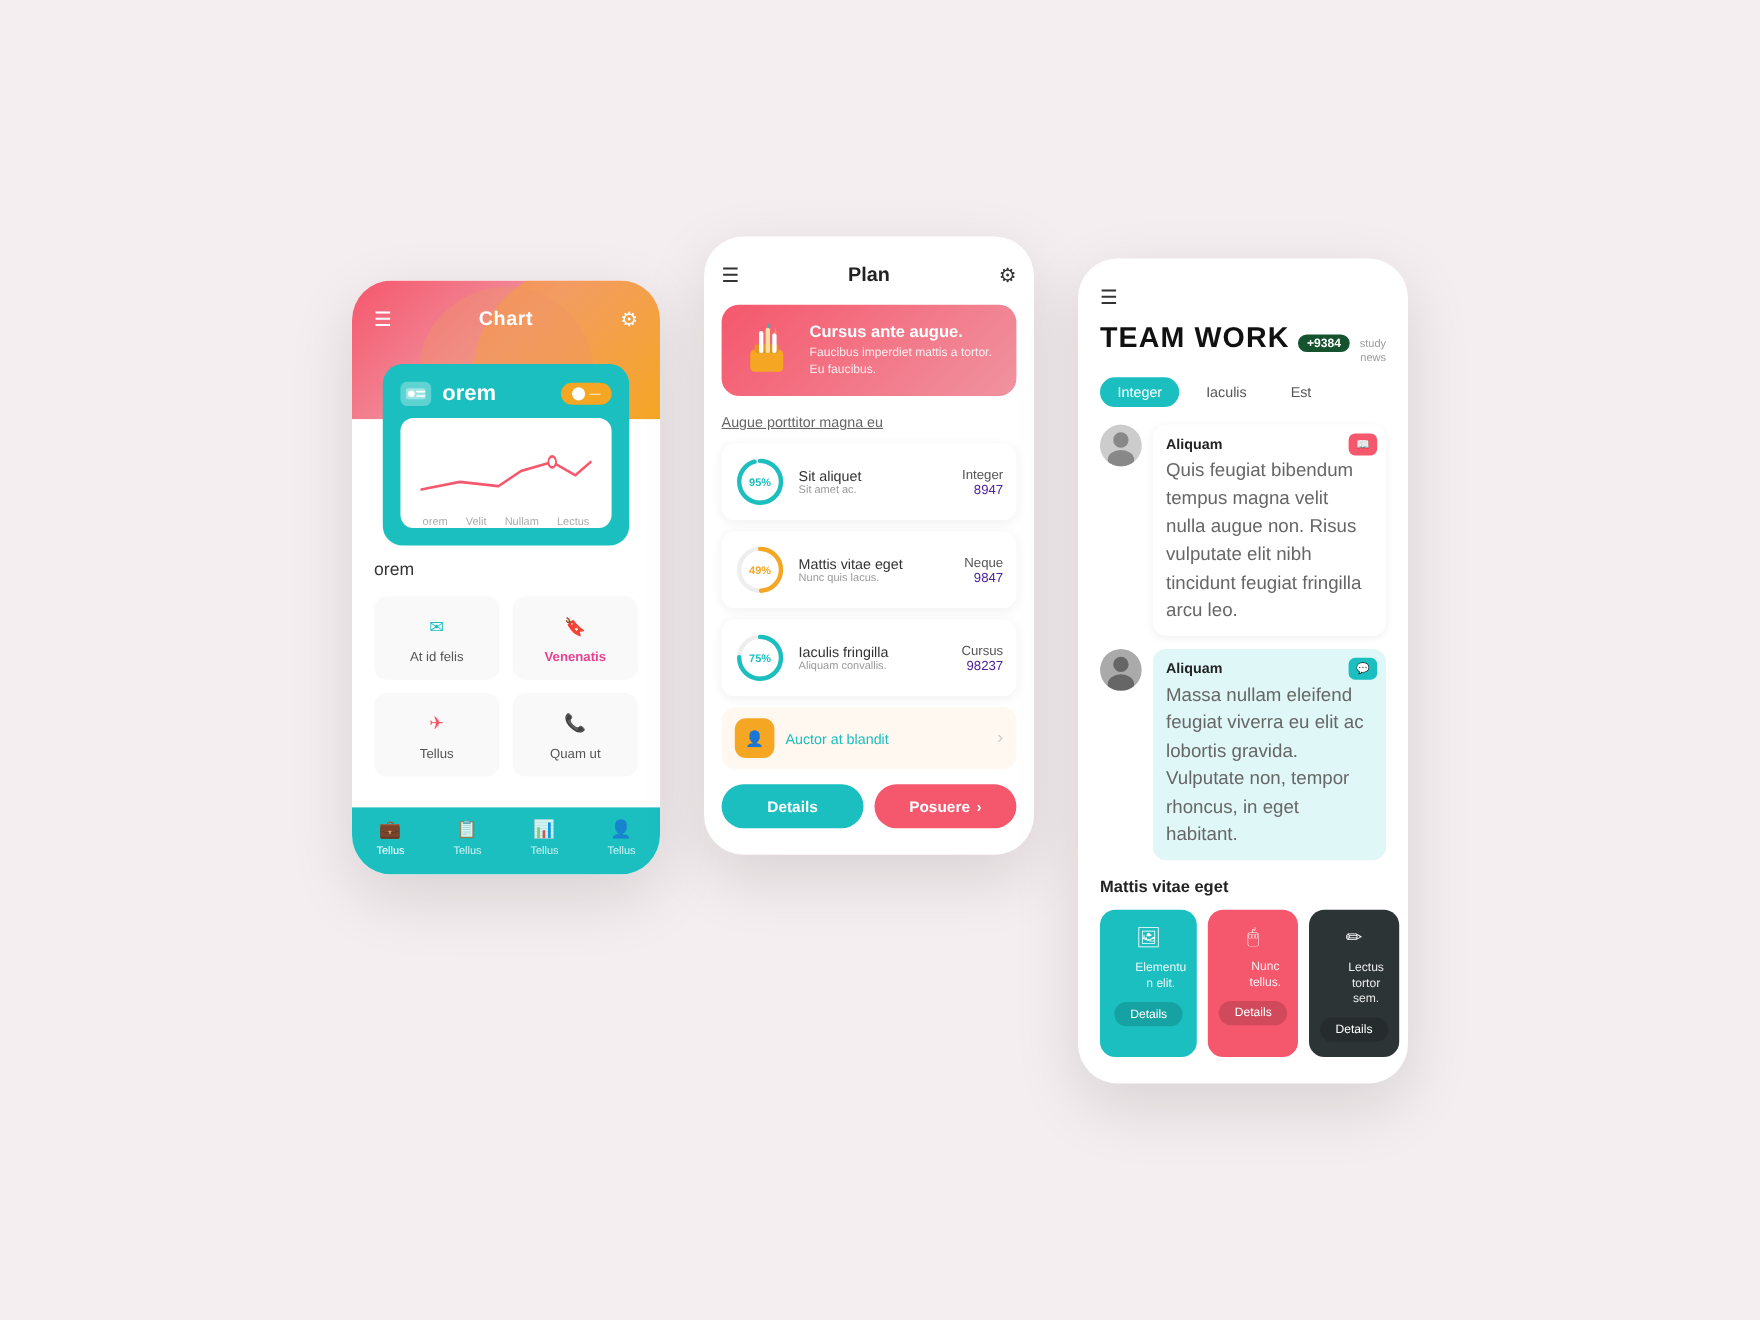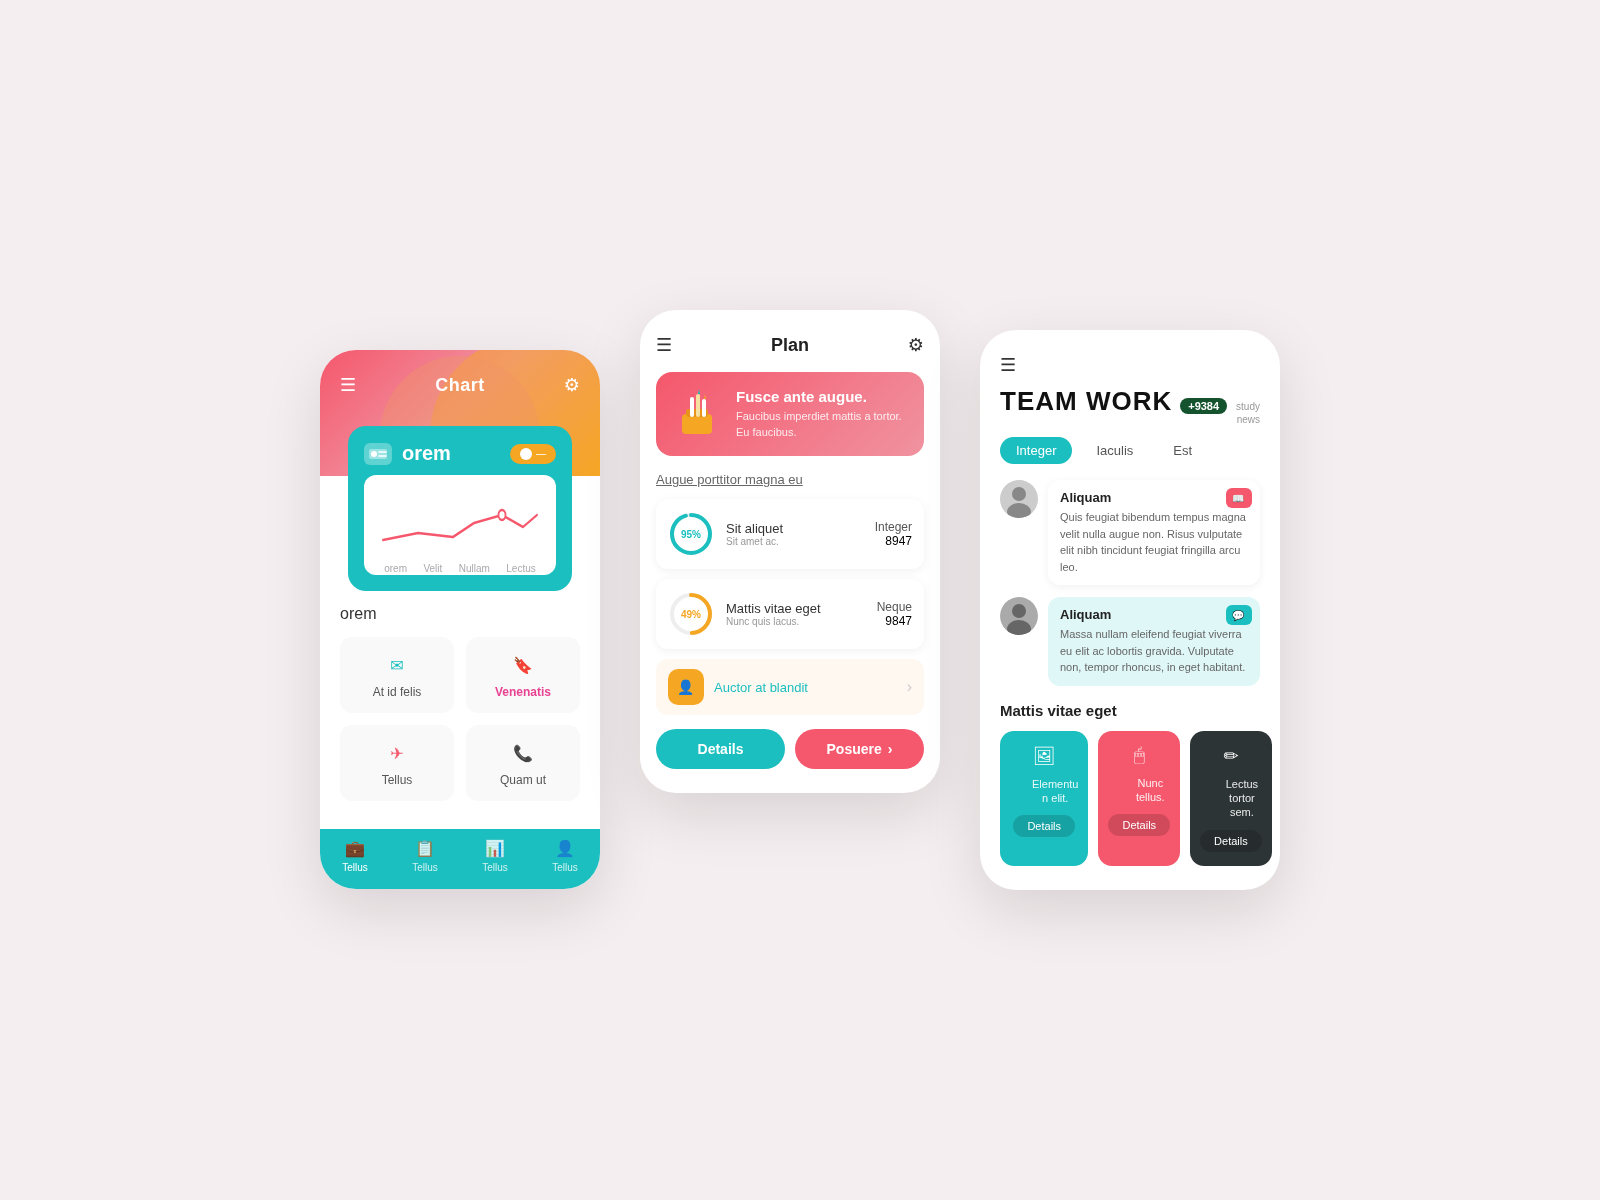--- a/index.html
+++ b/index.html
@@ -291,21 +291,21 @@
     }
     .plan-item-right {
       text-align: right;
     }
     .plan-item-cat {
       font-size: 12px;
       color: #555;
     }
     .plan-item-num {
       font-size: 12px;
-      color: #000000;
+      color: #4c1d95;
     }
     .plan-footer-row {
       display: flex;
       align-items: center;
       gap: 10px;
       padding: 10px 12px;
       background: #fff8f0;
       border-radius: 12px;
       margin-bottom: 14px;
       cursor: pointer;
@@ -466,21 +466,21 @@
     .tw-msg-bubble.teal {
       background: #e0f7f7;
     }
     .tw-msg-name {
       font-size: 13px;
       font-weight: 700;
       color: #222;
       margin-bottom: 4px;
     }
     .tw-msg-text {
-      font-size: 11px;
+      font-size: 17px;
       color: #666;
       line-height: 1.5;
     }
     .tw-msg-icon {
       position: absolute;
       top: 8px;
       right: 8px;
       background: #f5576c;
       color: white;
       border-radius: 6px;
@@ -646,21 +646,21 @@
         <rect x="14" y="20" width="22" height="8" rx="3" fill="#e8941c"></rect>
 
         <rect x="18" y="8" width="4" height="20" rx="2" fill="#fff"></rect>
         <rect x="24" y="5" width="4" height="23" rx="2" fill="#f5e0a0"></rect>
         <rect x="30" y="10" width="4" height="18" rx="2" fill="#fff"></rect>
         <polygon points="20,8 22,8 21,3" fill="#f5576c"></polygon>
         <polygon points="26,5 28,5 27,0" fill="#1bbfbf"></polygon>
         <polygon points="32,10 34,10 33,5" fill="#f5a623"></polygon>
       </svg>
       <div class="hero-text">
-        <h3>Fusce ante augue.</h3>
+        <h3>Cursus ante augue.</h3>
         <p>Faucibus imperdiet mattis a tortor. Eu faucibus.</p>
       </div>
     </div>
     <div class="plan-section-title">Augue porttitor magna eu</div>
 
     <div class="plan-item">
       <svg class="circle-progress" viewBox="0 0 46 46">
         <circle cx="23" cy="23" r="19" fill="none" stroke="#eee" stroke-width="4"></circle>
         <circle cx="23" cy="23" r="19" fill="none" stroke="#1bbfbf" stroke-width="4" stroke-dasharray="119.4 119.4" stroke-dashoffset="5.97" class="progress-ring" stroke-linecap="round"></circle>
         <text x="23" y="27" text-anchor="middle" font-size="10" font-weight="bold" fill="#1bbfbf">95%</text>
@@ -684,20 +684,35 @@
       <div class="plan-item-text">
         <div class="plan-item-name">Mattis vitae eget</div>
         <div class="plan-item-sub">Nunc quis lacus.</div>
       </div>
       <div class="plan-item-right">
         <div class="plan-item-cat">Neque</div>
         <div class="plan-item-num">9847</div>
       </div>
     </div>
 
+    <div class="plan-item">
+      <svg class="circle-progress" viewBox="0 0 46 46">
+        <circle cx="23" cy="23" r="19" fill="none" stroke="#eee" stroke-width="4"></circle>
+        <circle cx="23" cy="23" r="19" fill="none" stroke="#1bbfbf" stroke-width="4" stroke-dasharray="89.5 119.4" stroke-dashoffset="0" class="progress-ring" stroke-linecap="round"></circle>
+        <text x="23" y="27" text-anchor="middle" font-size="10" font-weight="bold" fill="#1bbfbf">75%</text>
+      </svg>
+      <div class="plan-item-text">
+        <div class="plan-item-name">Iaculis fringilla</div>
+        <div class="plan-item-sub">Aliquam convallis.</div>
+      </div>
+      <div class="plan-item-right">
+        <div class="plan-item-cat">Cursus</div>
+        <div class="plan-item-num">98237</div>
+      </div>
+    </div>
 
     <div class="plan-footer-row">
       <div class="plan-footer-icon">👤</div>
       <span class="plan-footer-text">Auctor at blandit</span>
       <span class="plan-footer-arrow">›</span>
     </div>
 
     <div class="plan-btns">
       <button class="btn-details">Details</button>
       <button class="btn-posuere">

